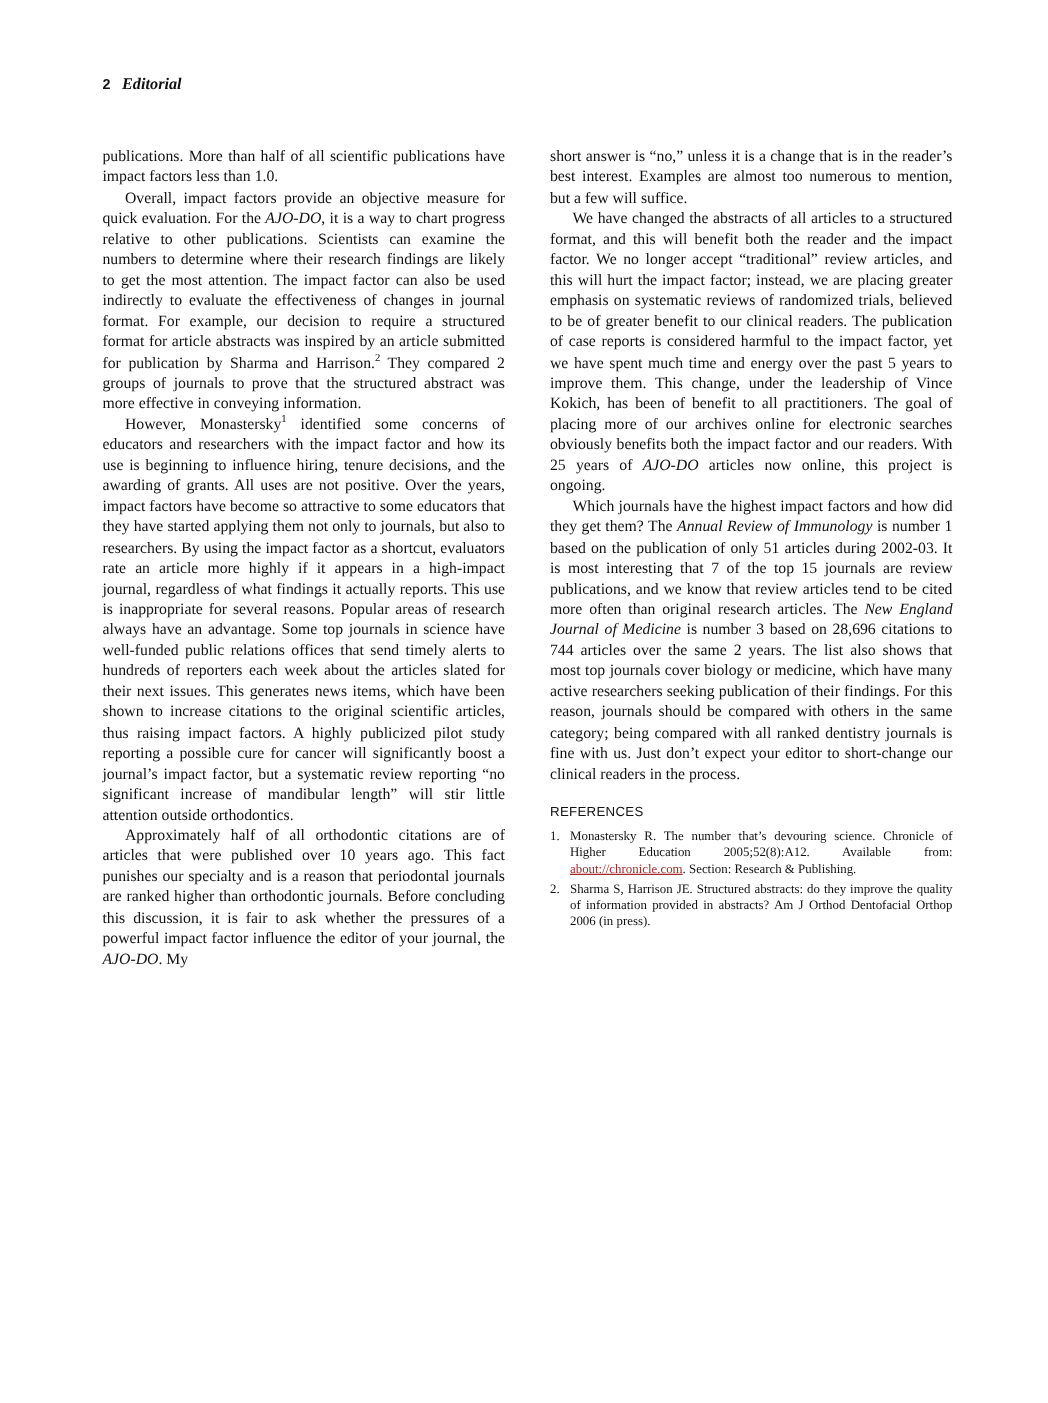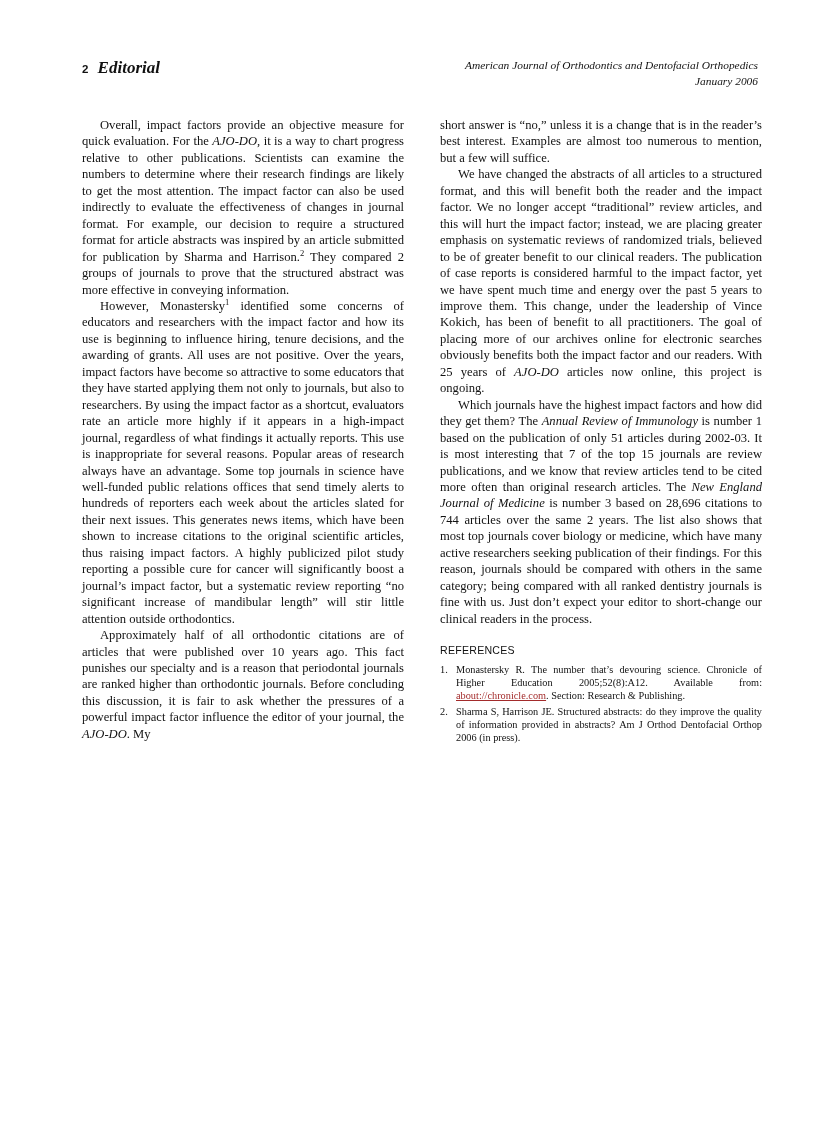--- a/index.html
+++ b/index.html
@@ -40,21 +40,21 @@
   }
   .rh-folio {
     font-family: "Liberation Sans", "DejaVu Sans", sans-serif;
     font-weight: bold;
     font-size: 11.5px;
     letter-spacing: 0.2px;
   }
   .rh-section {
     font-style: italic;
     font-weight: bold;
-    font-size: 17px;
+    font-size: 13px;
     margin-left: 9px;
   }
   .rh-right {
     position: absolute;
     right: 0;
     top: 0;
     text-align: right;
     font-style: italic;
     font-size: 11.4px;
     line-height: 15.5px;
@@ -137,30 +137,27 @@
 </style>
 </head>
 <body>
 
 <div class="page">
 
   <div class="running-head">
     <div class="rh-left">
       <span class="rh-folio">2</span><span class="rh-section">Editorial</span>
     </div>
-    <div class="rh-right">
-      <div>American Journal of Orthodontics and Dentofacial Orthopedics</div>
-      <div>January 2006</div>
-    </div>
   </div>
 
   <div class="columns">
 
     <div class="col col-left">
       <div id="left-col-paragraphs">
+          <p class="body-par first"><span>publications. More than half of all scientific publications have impact factors less than 1.0.</span></p>
           <p class="body-par"><span>Overall, impact factors provide an objective measure for quick evaluation. For the </span><span class="it">AJO-DO</span><span>, it is a way to chart progress relative to other publications. Scientists can examine the numbers to determine where their research findings are likely to get the most attention. The impact factor can also be used indirectly to evaluate the effectiveness of changes in journal format. For example, our decision to require a structured format for article abstracts was inspired by an article submitted for publication by Sharma and Harrison.</span><sup>2</sup><span> They compared 2 groups of journals to prove that the structured abstract was more effective in conveying information.</span></p>
           <p class="body-par"><span>However, Monastersky</span><sup>1</sup><span> identified some concerns of educators and researchers with the impact factor and how its use is beginning to influence hiring, tenure decisions, and the awarding of grants. All uses are not positive. Over the years, impact factors have become so attractive to some educators that they have started applying them not only to journals, but also to researchers. By using the impact factor as a shortcut, evaluators rate an article more highly if it appears in a high-impact journal, regardless of what findings it actually reports. This use is inappropriate for several reasons. Popular areas of research always have an advantage. Some top journals in science have well-funded public relations offices that send timely alerts to hundreds of reporters each week about the articles slated for their next issues. This generates news items, which have been shown to increase citations to the original scientific articles, thus raising impact factors. A highly publicized pilot study reporting a possible cure for cancer will significantly boost a journal’s impact factor, but a systematic review reporting “no significant increase of mandibular length” will stir little attention outside orthodontics.</span></p>
           <p class="body-par"><span>Approximately half of all orthodontic citations are of articles that were published over 10 years ago. This fact punishes our specialty and is a reason that periodontal journals are ranked higher than orthodontic journals. Before concluding this discussion, it is fair to ask whether the pressures of a powerful impact factor influence the editor of your journal, the </span><span class="it">AJO-DO</span><span>. My</span></p>
         </div>
     </div>
 
     <div class="col col-right">
       <div id="right-col-paragraphs">
           <p class="body-par first"><span>short answer is “no,” unless it is a change that is in the reader’s best interest. Examples are almost too numerous to mention, but a few will suffice.</span></p>
           <p class="body-par"><span>We have changed the abstracts of all articles to a structured format, and this will benefit both the reader and the impact factor. We no longer accept “traditional” review articles, and this will hurt the impact factor; instead, we are placing greater emphasis on systematic reviews of randomized trials, believed to be of greater benefit to our clinical readers. The publication of case reports is considered harmful to the impact factor, yet we have spent much time and energy over the past 5 years to improve them. This change, under the leadership of Vince Kokich, has been of benefit to all practitioners. The goal of placing more of our archives online for electronic searches obviously benefits both the impact factor and our readers. With 25 years of </span><span class="it">AJO-DO</span><span> articles now online, this project is ongoing.</span></p>

